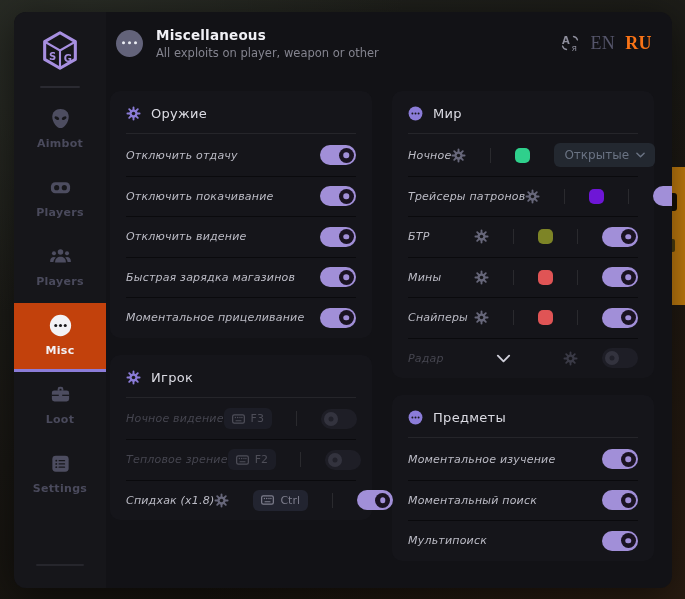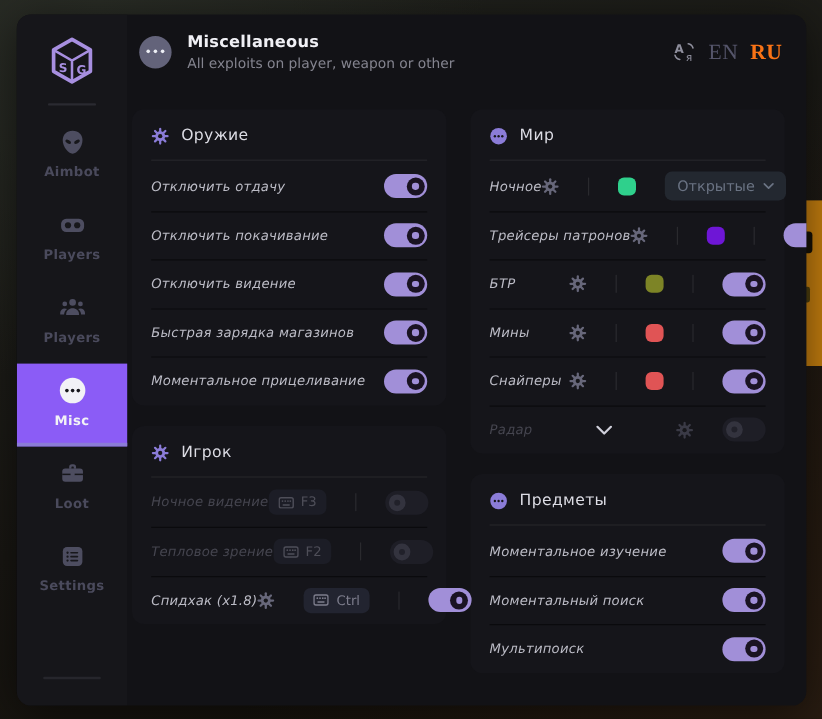--- a/index.html
+++ b/index.html
@@ -28,21 +28,21 @@
     align-items:center;padding-top:16px;flex-shrink:0;}
   .logo{color:var(--logo,#a78fe0);width:46px;height:46px;}
   .logo svg{width:100%;height:100%;}
   .logo-divider{width:40px;height:2px;background:#2a2a31;border-radius:1px;margin:12px 0 8px;}
   .nav{width:100%;display:flex;flex-direction:column;align-items:stretch;font-weight:bold;}
   .nav-item{display:flex;flex-direction:column;align-items:center;gap:7px;
     padding:11px 0 12px;cursor:pointer;color:#4d4d60;border-bottom:3px solid transparent;}
   .nav-item .nav-icon{width:23px;height:23px;}
   .nav-item .nav-icon svg{width:100%;height:100%;}
   .nav-item .nav-label{font-size:11px;letter-spacing:.3px;color:#4a4a5c;}
-  .nav-item.selected{background:#8b5cf6;border-bottom:3px solid var(--accent-deep,#8b7cd8);color:#f2f2f6;}
+  .nav-item.selected{background:#c2410c;border-bottom:3px solid var(--accent-deep,#8b7cd8);color:#f2f2f6;}
   .nav-item.selected .nav-label{color:#f2f2f6;}
   .sidebar-bottom-divider{width:48px;height:2px;background:#26262c;border-radius:1px;margin-top:54px;}
 
   
   .main{flex:1;display:flex;flex-direction:column;min-width:0;}
   .topbar{height:62px;display:flex;align-items:center;padding:0 20px 0 10px;flex-shrink:0;}
   .avatar{width:27px;height:27px;border-radius:50%;background:#63637a;position:relative;flex-shrink:0;}
   .avatar i{position:absolute;top:50%;width:3.4px;height:3.4px;border-radius:50%;background:#eceef4;transform:translateY(-50%);}
   .avatar i:nth-child(1){left:6px;} .avatar i:nth-child(2){left:11.8px;} .avatar i:nth-child(3){left:17.6px;}
   .titleblock{margin-left:13px;display:flex;flex-direction:column;gap:3px;}

